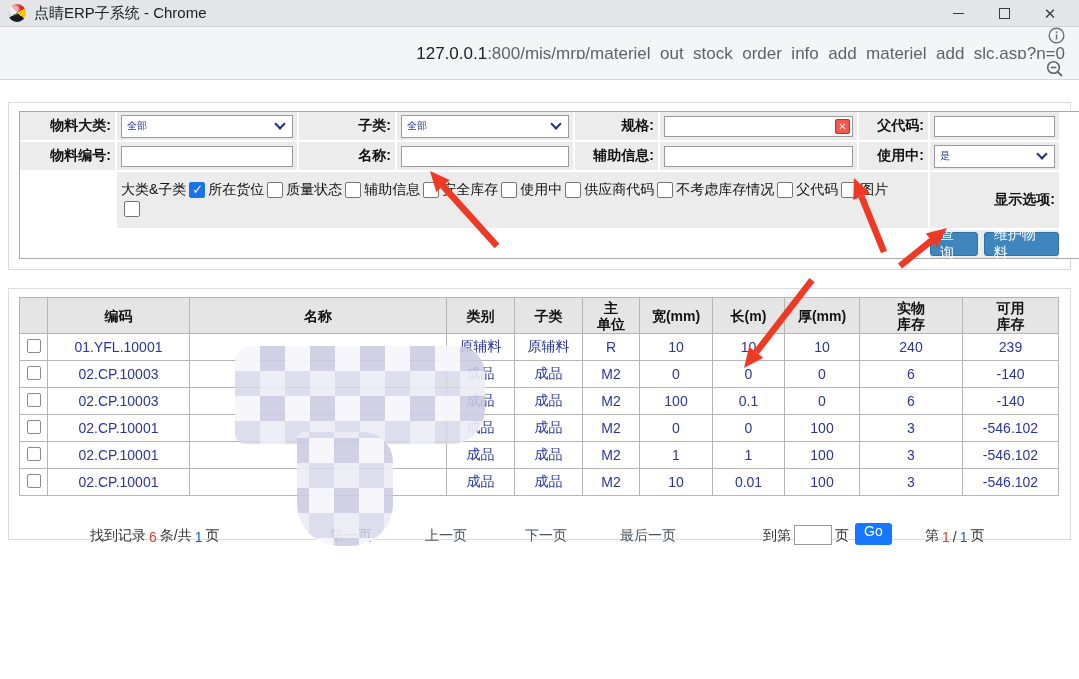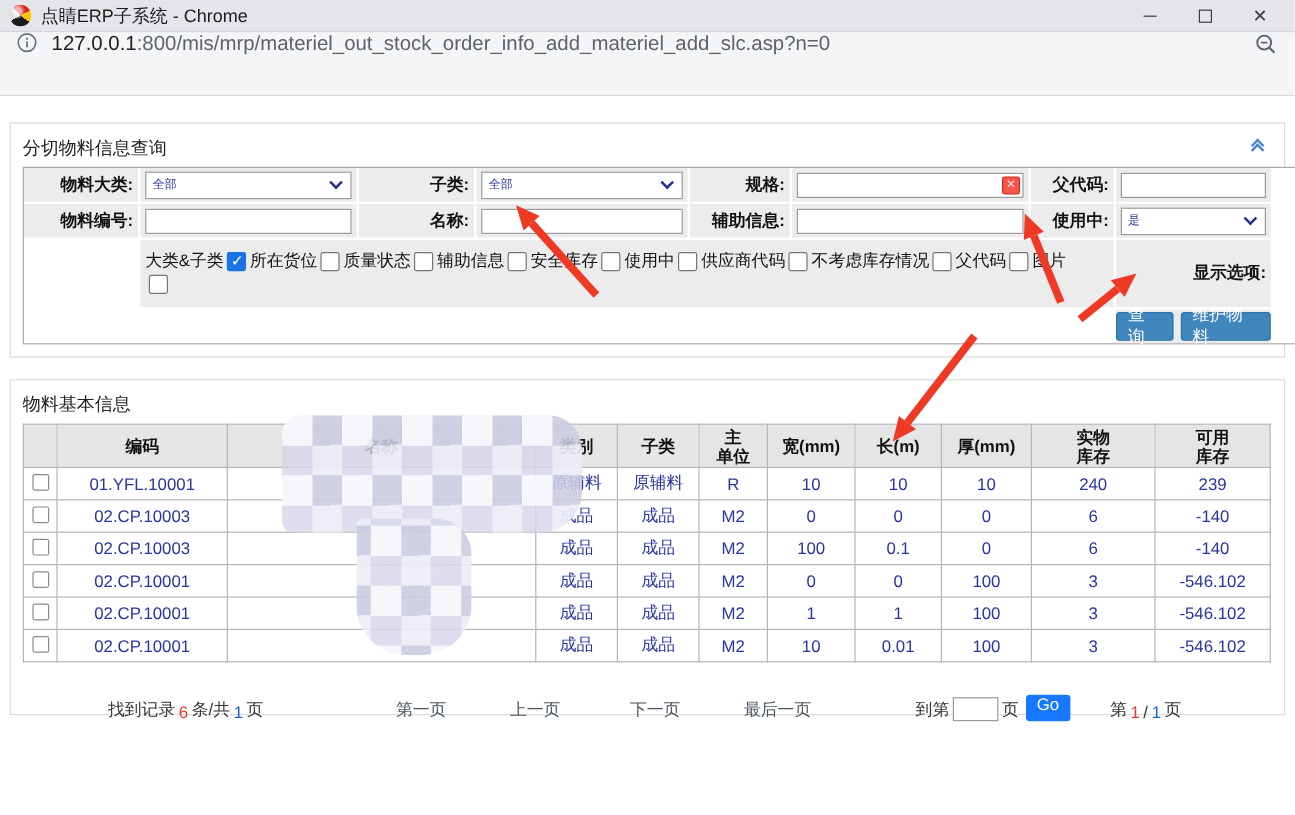--- a/index.html
+++ b/index.html
@@ -16,21 +16,21 @@
   .app-logo{width:18px;height:18px;border-radius:50%;margin:0 8px 0 2px;
     background:radial-gradient(circle at 35% 30%, rgba(255,255,255,.65) 0 18%, transparent 40%),
                conic-gradient(from -40deg,#d8251d 0 28%,#f5c400 28% 46%,#1b1b1b 46% 78%,#d9d9d9 78% 100%);}
   .win-title{font-size:15px;color:#1c1c1c;flex:1;white-space:nowrap;overflow:hidden;}
   .win-controls{display:flex;align-items:center;gap:0;}
   .win-btn{width:46px;height:26px;display:flex;align-items:center;justify-content:center;color:#3c3c3c;}
   .min-glyph{width:11px;height:0;border-top:1.5px solid #3c3c3c;display:block;}
   .max-glyph{width:11px;height:11px;border:1.2px solid #3c3c3c;display:block;}
   .close-glyph{font-size:15px;line-height:1;}
 
-  .urlbar{height:53px;background:#f4f5f7;border-bottom:1px solid #d9d9d9;display:flex;align-items:flex-start;padding:0 14px;}
+  .urlbar{height:53px;background:#f4f5f7;border-bottom:1px solid #d9d9d9;display:flex;align-items:flex-end;padding:0 14px;flex-direction:column;}
   .urlbar svg{flex:none;}
   .url-text{margin-left:12px;font-size:17px;color:#5f6368;flex:1;white-space:nowrap;overflow:hidden;}
   .url-host{color:#202124;}
 
   
   .content{padding:22px 8px 0 8px;}
   .panel{border:1px solid #d9dbdf;background:#fff;margin-bottom:18px;padding:8px 10px 10px 10px;}
   .panel-head{display:flex;align-items:center;justify-content:space-between;height:24px;margin-bottom:4px;}
   .panel-title{font-size:15px;color:#222;}
   .collapse{display:flex;flex-direction:column;gap:1px;margin-right:8px;cursor:pointer;}
@@ -115,27 +115,20 @@
   <svg width="20" height="20" viewBox="0 0 20 20">
     <circle cx="8.5" cy="8.5" r="5.8" fill="none" stroke="#5f6368" stroke-width="1.6"></circle>
     <line x1="12.8" y1="12.8" x2="17" y2="17" stroke="#5f6368" stroke-width="1.8"></line>
     <line x1="5.8" y1="8.5" x2="11.2" y2="8.5" stroke="#5f6368" stroke-width="1.6"></line>
   </svg>
 </div>
 
 <div class="content">
 
   <div class="panel">
-    <div class="panel-head">
-      <span class="panel-title">分切物料信息查询</span>
-      <span class="collapse">
-          <i></i>
-          <i></i>
-        </span>
-    </div>
     <div class="form">
 
       <div class="fcell flabel">物料大类:</div>
       <div class="fcell ffield">
           <span class="fselect">
             <span>全部</span>
             <i class="chev"></i>
           </span>
         </div>
       <div class="fcell flabel">子类:</div>
@@ -213,23 +206,20 @@
       </div>
       <div class="fcell flabel" style="height:56px">显示选项:</div>
       <div class="fcell btn-cell">
         <span class="btn">查询</span>
         <span class="btn">维护物料</span>
       </div>
     </div>
   </div>
 
   <div class="panel">
-    <div class="panel-head">
-      <span class="panel-title">物料基本信息</span>
-    </div>
     <table class="grid">
       <colgroup>
         <col style="width:28px">
           <col style="width:142px">
           <col style="width:257px">
           <col style="width:68px">
         <col style="width:68px">
           <col style="width:57px">
           <col style="width:73px">
           <col style="width:72px">

